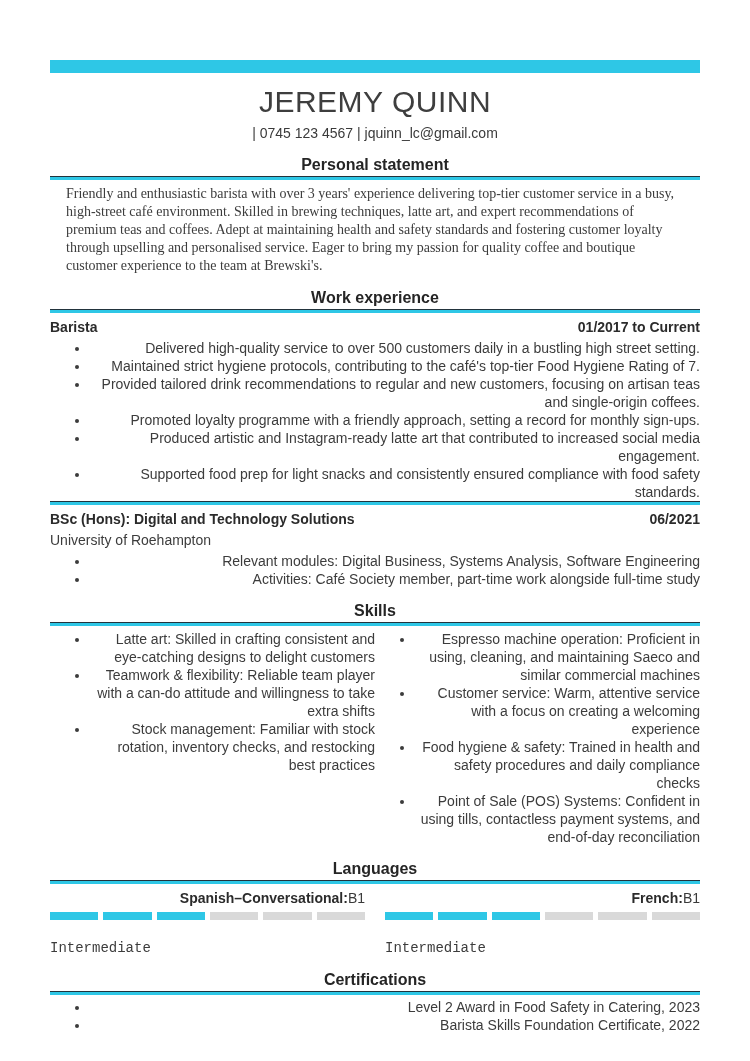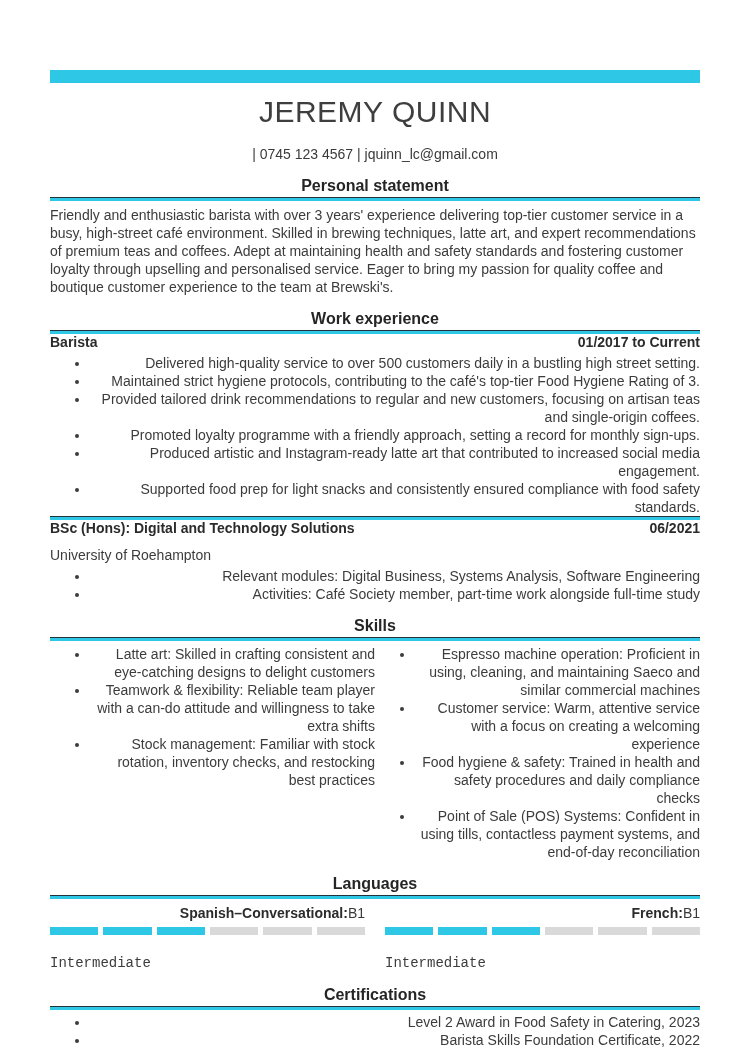--- a/index.html
+++ b/index.html
@@ -8,36 +8,36 @@
     --rule-dark:#22333C;
   }
   *{box-sizing:border-box;}
   html,body{margin:0;padding:0;background:#ffffff;}
   body{
     width:750px;height:1061px;
     font-family:"Liberation Sans", sans-serif;
     font-size:14px;color:#3C3C3C;
     -webkit-font-smoothing:antialiased;
   }
-  .page{width:750px;height:1061px;padding:10px 50px;overflow:hidden;border-radius:21px;}
+  .page{width:750px;height:1061px;padding:0 50px;overflow:hidden;border-radius:21px;}
   .topbar{height:13px;background:var(--accent);margin-top:60px;}
   h1.name{
     margin:12px 0 0;font-size:30px;line-height:34px;font-weight:400;
     text-align:center;color:#3E3E3E;letter-spacing:0.5px;
   }
-  .contact{margin-top:16px;text-align:center;font-size:14px;line-height:18px;color:#3A3A3A;}
+  .contact{margin-top:5px;text-align:center;font-size:14px;line-height:18px;color:#3A3A3A;}
   h2.sec-title{
     margin:14px 0 3px;font-size:16px;line-height:17px;font-weight:700;
     text-align:center;color:#252525;
   }
   .rule{height:4px;background:var(--accent);border-top:1px solid var(--rule-dark);}
-  .para{margin:5px 0 0;line-height:18px;}
+  .para{margin:5px 16px 0;line-height:18px;font-family:Liberation Serif, serif;}
   .head-row{display:flex;justify-content:space-between;font-weight:700;color:#2B2B2B;line-height:17px;}
-  .head-row.first{}
-  .plain-row{line-height:18px;margin-top:9px;}
+  .head-row.first{margin-top:6px;}
+  .plain-row{line-height:18px;margin-top:3px;}
   ul.bullets{margin:3px 0 0;padding:0 0 0 40px;}
   ul.bullets li{line-height:18px;text-align:right;}
   .cols{display:flex;margin-top:2px;}
   .col{flex:1;min-width:0;}
   .col ul.bullets{margin-top:2px;}
   .lang-cols{display:flex;gap:20px;margin-top:2px;}
   .lang{flex:1;min-width:0;padding-top:4px;}
   .lang-head{display:flex;justify-content:flex-end;line-height:17px;}
   .lang-name{font-weight:700;color:#2B2B2B;}
   .lang-level{color:#3A3A3A;}
@@ -61,21 +61,21 @@
   <p class="para">Friendly and enthusiastic barista with over 3 years' experience delivering top-tier customer service in a busy, high-street café environment. Skilled in brewing techniques, latte art, and expert recommendations of premium teas and coffees. Adept at maintaining health and safety standards and fostering customer loyalty through upselling and personalised service. Eager to bring my passion for quality coffee and boutique customer experience to the team at Brewski's.</p>
 
   <h2 class="sec-title">Work experience</h2>
   <div class="rule"></div>
   <div class="head-row first">
     <span>Barista</span>
     <span>01/2017 to Current</span>
   </div>
   <ul class="bullets">
       <li>Delivered high-quality service to over 500 customers daily in a bustling high street setting.</li>
-      <li>Maintained strict hygiene protocols, contributing to the café's top-tier Food Hygiene Rating of 3.</li>
+      <li>Maintained strict hygiene protocols, contributing to the café's top-tier Food Hygiene Rating of 7.</li>
       <li>Provided tailored drink recommendations to regular and new customers, focusing on artisan teas and single-origin coffees.</li>
       <li>Promoted loyalty programme with a friendly approach, setting a record for monthly sign-ups.</li>
       <li>Produced artistic and Instagram-ready latte art that contributed to increased social media engagement.</li>
       <li>Supported food prep for light snacks and consistently ensured compliance with food safety standards.</li>
     </ul>
 
   <div class="rule"></div>
   <div class="head-row first">
     <span>BSc (Hons): Digital and Technology Solutions</span>
     <span>06/2021</span>

